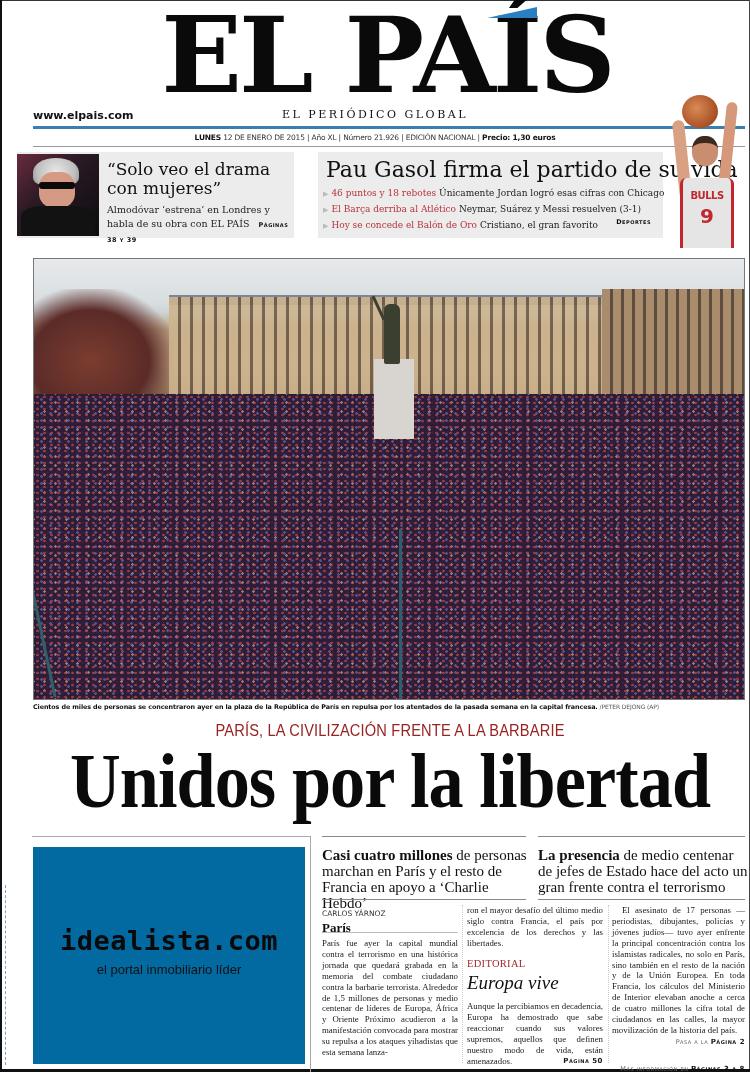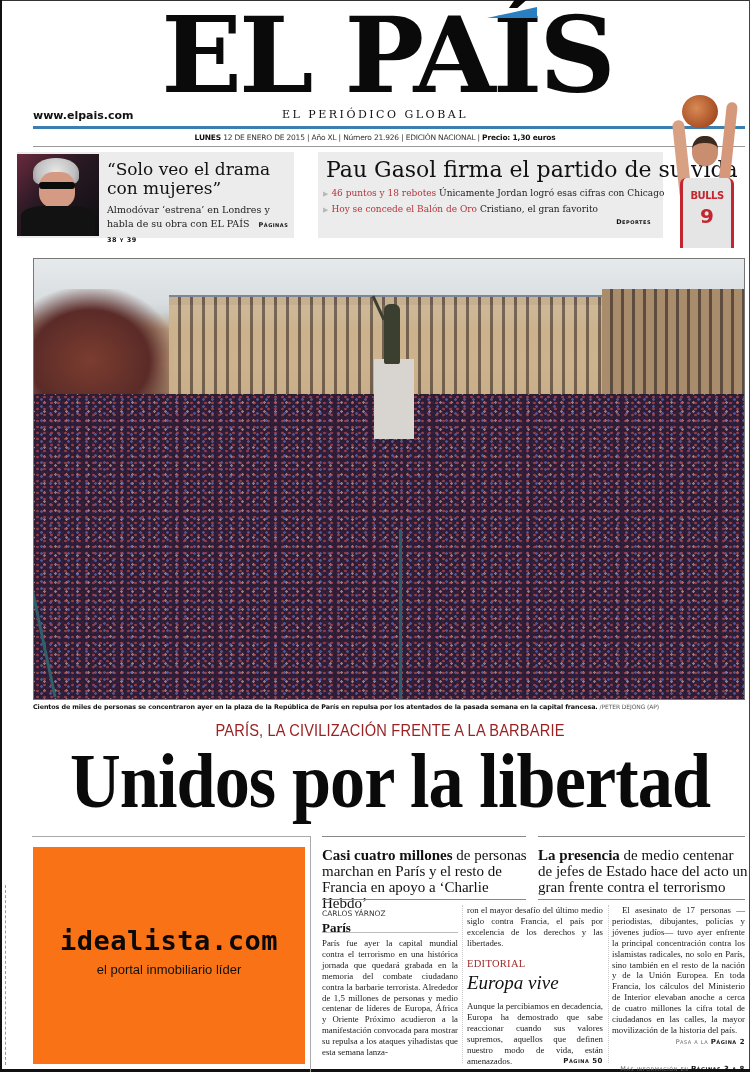--- a/index.html
+++ b/index.html
@@ -104,21 +104,21 @@
     .kicker { position: absolute; left: 0; width: 780px; top: 721px; text-align: center;
       font-family: "Liberation Sans", sans-serif; font-size: 17px; color: #9a2222; letter-spacing: 0.2px;
       transform: scaleX(0.86); transform-origin: 390px 0; }
     .headline { position: absolute; left: 0; width: 780px; top: 738px; text-align: center;
       font-family: "Liberation Serif", serif; font-weight: bold; font-size: 78px; line-height: 86px; color: #0a0a0a;
       letter-spacing: -1px; transform: scaleX(0.9); transform-origin: 390px 0; }
 
     
     .ad-frame { position: absolute; left: 32px; top: 836px; width: 279px; height: 236px;
       border-top: 1px solid #aaa; border-right: 1px solid #aaa; }
-    .ad-box { position: absolute; left: 33px; top: 847px; width: 272px; height: 217px; background: #f97316; }
+    .ad-box { position: absolute; left: 33px; top: 847px; width: 272px; height: 217px; background: #0369a1; }
     .ad-brand { position: absolute; left: 0; width: 272px; top: 78px; text-align: center;
       font-family: "DejaVu Sans Mono", monospace; font-weight: bold; font-size: 27px; letter-spacing: 0.5px; color: #0a0a0a; }
     .ad-slogan { position: absolute; left: 0; width: 272px; top: 115px; text-align: center;
       font-family: "Liberation Sans", sans-serif; font-size: 13px; color: #111; }
     .side-tick { position: absolute; left: 5px; top: 885px; width: 8px; height: 180px;
       border-left: 1px dashed #7da0c8; }
 
     .col-rule { position: absolute; height: 1px; background: #888; }
     .summary { position: absolute; font-family: "Liberation Serif", serif; font-size: 15px; line-height: 16px; color: #111; }
     .summary b { font-weight: bold; }
@@ -169,20 +169,21 @@
   <div class="teaser-left-deck">
     <span>Almodóvar ‘estrena’ en Londres y habla de su obra con EL PAÍS</span>&nbsp;&nbsp;
     <span class="section-tag">Páginas 38 y 39</span>
   </div>
 </section>
 
 <section class="teaser teaser-right">
   <div class="teaser-right-head">Pau Gasol firma el partido de su vida</div>
   <ul class="gasol-list">
     <li><span class="tri">▶</span><span class="red">46 puntos y 18 rebotes</span><span> Únicamente Jordan logró esas cifras con Chicago</span></li>
+    <li><span class="tri">▶</span><span class="red">El Barça derriba al Atlético</span><span> Neymar, Suárez y Messi resuelven (3-1)</span></li>
     <li><span class="tri">▶</span><span class="red">Hoy se concede el Balón de Oro</span><span> Cristiano, el gran favorito</span></li>
   </ul>
   <div class="section-tag gasol-tag">Deportes</div>
 </section>
 
 <div class="gasol">
   <div class="arm-l"></div>
   <div class="arm-r"></div>
   <div class="ball"></div>
   <div class="head"></div>

